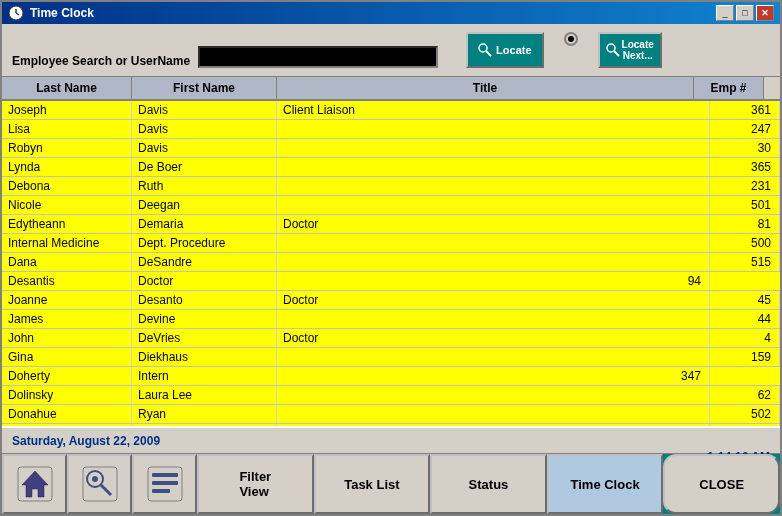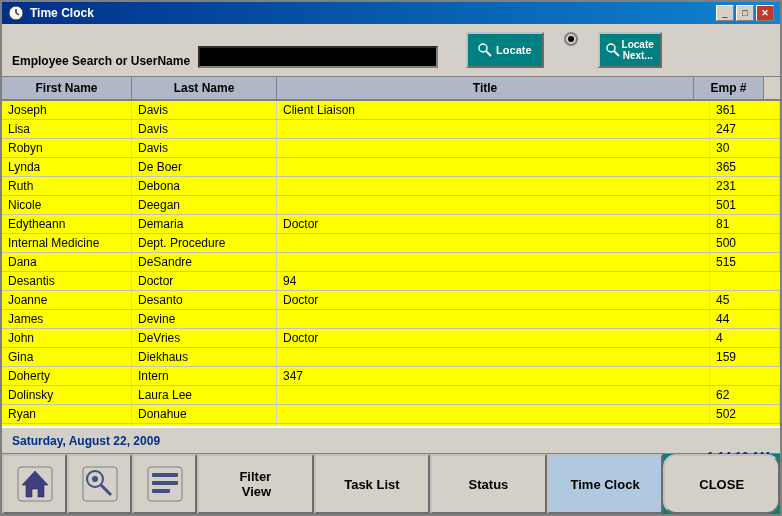--- a/index.html
+++ b/index.html
@@ -204,21 +204,21 @@
     .td {
       padding: 2px 6px;
       font-size: 12px;
       color: black;
       border-right: 1px solid #d0d0d0;
       overflow: hidden;
       white-space: nowrap;
     }
 
     .td.emp-num {
-      text-align: left;
+      text-align: right;
       padding-right: 8px;
     }
 
     
     .status-bar {
       background: #d4d0c8;
       border-top: 2px solid #ffffff;
       border-bottom: 1px solid #808080;
       display: flex;
       align-items: center;
@@ -324,22 +324,22 @@
           <line x1="8" y1="8" x2="13" y2="13" stroke="white" stroke-width="2"></line>
         </svg>
         <span style="white-space:pre-wrap; font-size:10px;">Locate
 Next...</span>
       </button>
     </div>
   </div>
 
   <div class="table-container">
     <div class="table-header">
+      <div class="th">Last Name</div>
       <div class="th">First Name</div>
-      <div class="th">Last Name</div>
       <div class="th">Title</div>
       <div class="th">Emp #</div>
       <div style="width:16px; background:#d4d0c8;"></div>
     </div>
     <div class="table-body" id="table-body">
     <div class="table-row yellow">
           <div class="td">Joseph</div>
           <div class="td">Davis</div>
           <div class="td">Client Liaison</div>
           <div class="td emp-num">361</div>
@@ -356,22 +356,22 @@
           <div class="td"></div>
           <div class="td emp-num">30</div>
         </div>
         <div class="table-row yellow">
           <div class="td">Lynda</div>
           <div class="td">De Boer</div>
           <div class="td"></div>
           <div class="td emp-num">365</div>
         </div>
         <div class="table-row yellow">
+          <div class="td">Debona</div>
           <div class="td">Ruth</div>
-          <div class="td">Debona</div>
           <div class="td"></div>
           <div class="td emp-num">231</div>
         </div>
         <div class="table-row yellow">
           <div class="td">Nicole</div>
           <div class="td">Deegan</div>
           <div class="td"></div>
           <div class="td emp-num">501</div>
         </div>
         <div class="table-row yellow">
@@ -426,22 +426,22 @@
           <div class="td">Intern</div>
           <div class="td emp-num">347</div>
         </div>
         <div class="table-row yellow">
           <div class="td">Dolinsky</div>
           <div class="td">Laura Lee</div>
           <div class="td"></div>
           <div class="td emp-num">62</div>
         </div>
         <div class="table-row yellow">
+          <div class="td">Donahue</div>
           <div class="td">Ryan</div>
-          <div class="td">Donahue</div>
           <div class="td"></div>
           <div class="td emp-num">502</div>
         </div>
         <div class="table-row yellow">
           <div class="td">Aishling</div>
           <div class="td">Donovan</div>
           <div class="td"></div>
           <div class="td emp-num">367</div>
         </div>
       </div>
@@ -469,21 +469,21 @@
     </div>
     <div class="toolbar-icon-btn">
       <svg width="38" height="38" viewBox="0 0 38 38">
         <rect x="2" y="2" width="34" height="34" rx="3" fill="#d4d0c8" stroke="#808080" stroke-width="1"></rect>
         <rect x="6" y="8" width="26" height="4" rx="1" fill="#405080"></rect>
         <rect x="6" y="16" width="26" height="4" rx="1" fill="#405080"></rect>
         <rect x="6" y="24" width="18" height="4" rx="1" fill="#405080"></rect>
       </svg>
     </div>
     <div class="toolbar-text-btn">
-      <span style="white-space:pre-wrap; text-align:right;">Filter
+      <span style="white-space:pre-wrap; text-align:left;">Filter
 View</span>
     </div>
     <div class="toolbar-text-btn">
       <span>Task List</span>
     </div>
     <div class="toolbar-text-btn">
       <span>Status</span>
     </div>
     <div class="toolbar-text-btn time-clock">
       <span>Time Clock</span>

